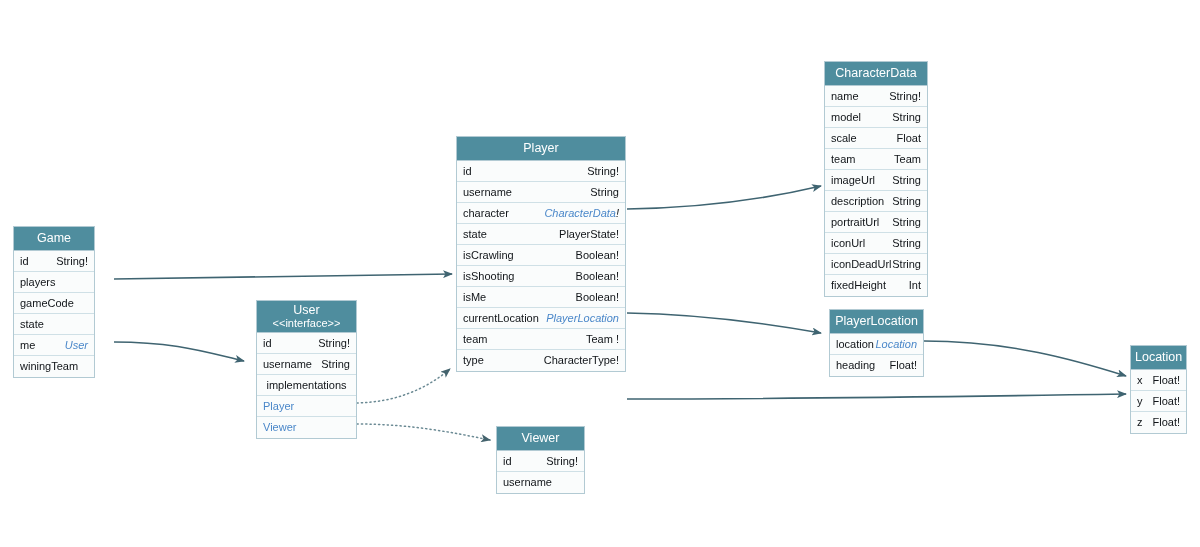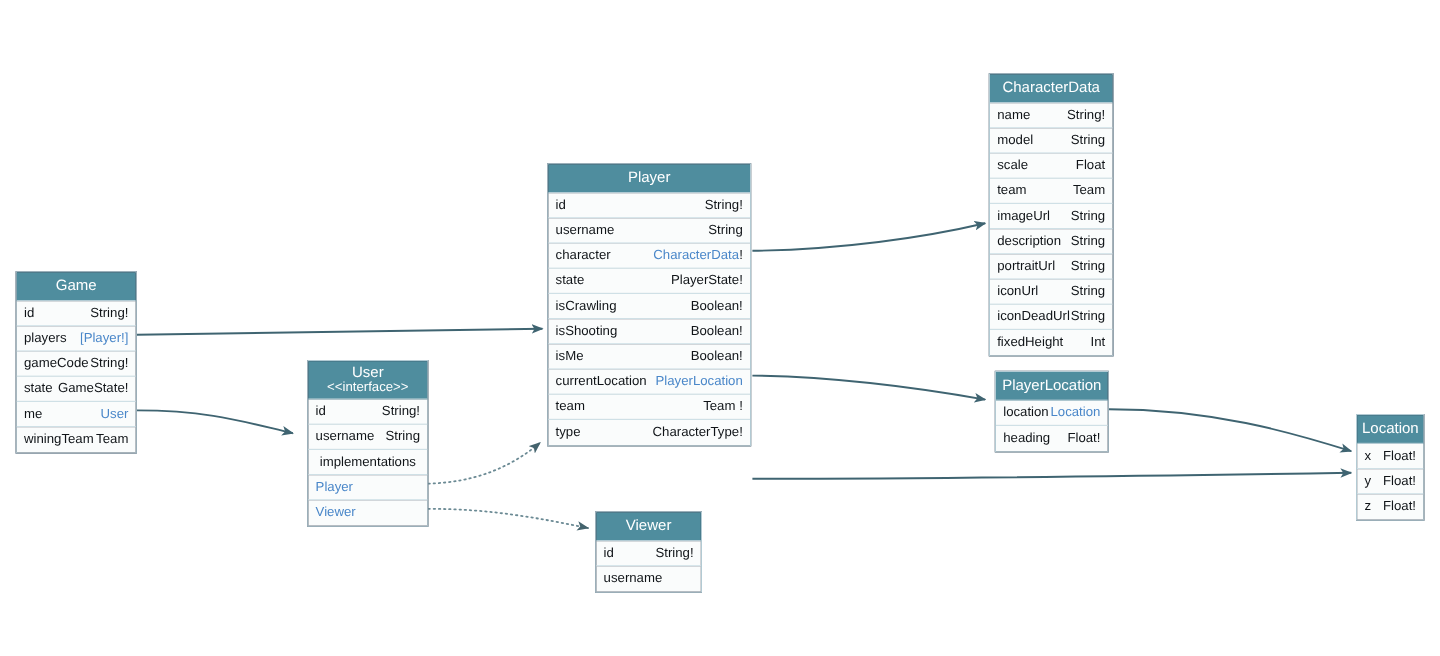--- a/index.html
+++ b/index.html
@@ -25,21 +25,21 @@
     position: absolute;
     left: 0; top: 0;
     width: 1200px;
     height: 547px;
     pointer-events: none;
   }
   .entity {
     position: absolute;
     box-sizing: border-box;
     border: 1px solid #b2cad3;
-    background: #0f172a;
+    background: #7f1d1d;
     box-shadow: 0 0 0 0 rgba(0,0,0,0);
   }
   .entity-header {
     background: #4f8d9e;
     color: #ffffff;
     text-align: center;
     font-size: 12.5px;
     line-height: 1.0;
     padding: 5px 4px 5px 4px;
     border-bottom: 1px solid #b2cad3;
@@ -77,20 +77,21 @@
     float: right;
   }
   .row.center {
     text-align: center;
   }
   .row.center .fname {
     float: none;
   }
   .type-link {
     color: #4a87c9;
+    font-style: italic;
   }
   .bang {
     color: #101418;
   }
   .row.impl-link .fname {
     color: #4a87c9;
   }
 </style>
 </head>
 <body>
@@ -117,21 +118,21 @@
 
     <path d="M627,399 C800,399 1000,396 1126,394" fill="none" stroke="#3f6471" stroke-width="1.6" marker-end="url(#arrow)"></path>
 
     <path d="M924,341 C1010,341 1075,360 1126,376" fill="none" stroke="#3f6471" stroke-width="1.6" marker-end="url(#arrow)"></path>
 
     <path d="M357,403 C395,402 425,390 450,369" fill="none" stroke="#6b8a94" stroke-width="1.5" stroke-dasharray="1.2 3.1" stroke-linecap="round" marker-end="url(#arrow-dot)"></path>
 
     <path d="M357,424 C410,424 450,432 490,440" fill="none" stroke="#6b8a94" stroke-width="1.5" stroke-dasharray="1.2 3.1" stroke-linecap="round" marker-end="url(#arrow-dot)"></path>
   </svg>
 
-  <div class="entity" style="left:13px; top:226px; width:101px;">
+  <div class="entity" style="left:13px; top:226px; width:82px;">
     <div class="entity-header">Game</div>
     <div class="row">
       <span class="fname">id</span>
       <span class="ftype">String!</span>
     </div>
     <div class="row">
       <span class="fname">players</span>
       <span class="ftype type-link">[Player!]</span>
     </div>
     <div class="row">

